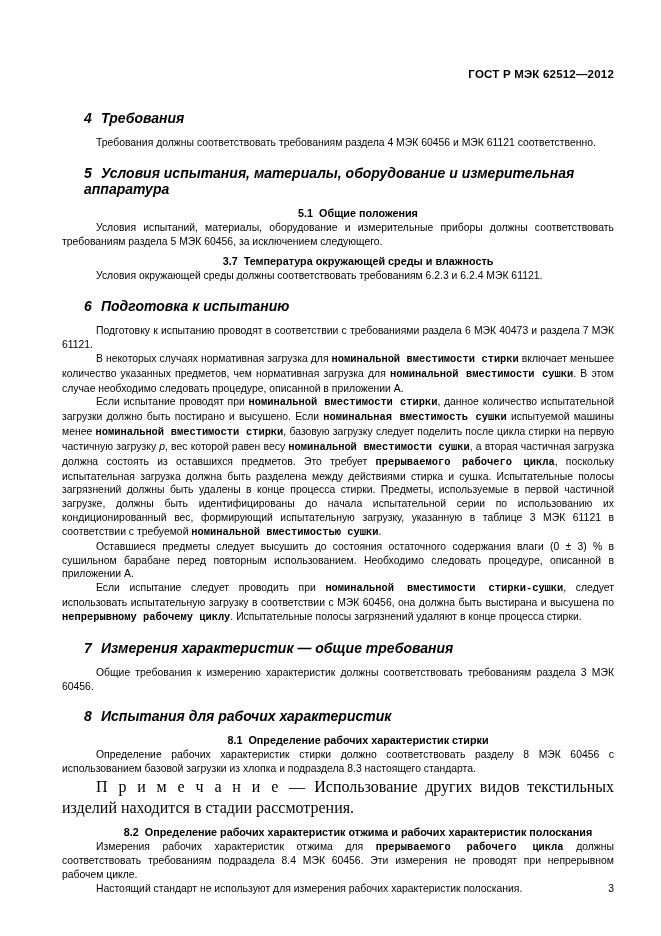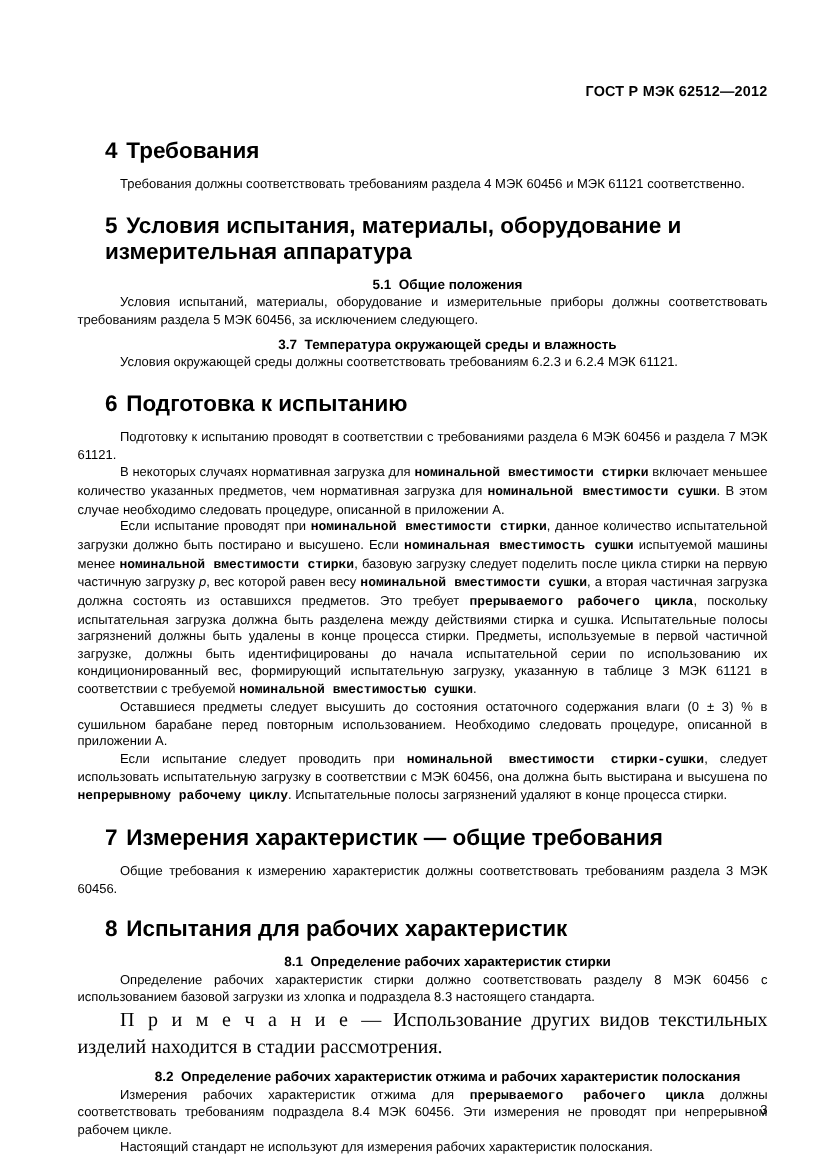--- a/index.html
+++ b/index.html
@@ -33,23 +33,24 @@
   }
   .content {
     position: absolute;
     top: 95px;
     left: 62px;
     width: 552px;
   }
   h2.clause {
     font-family: "Liberation Sans", sans-serif;
     font-weight: bold;
-    font-size: 18px;
+    font-size: 14px;
     margin: 0;
     padding: 0;
+    font-style: italic;
   }
   .clause-wrap {
     margin-top: 15px;
     margin-bottom: 10px;
     padding-left: 22px;
   }
   .clause-num {
     display: inline-block;
     min-width: 17px;
   }
@@ -132,21 +133,21 @@
     <p class="para">Условия испытаний, материалы, оборудование и измерительные приборы должны соответствовать требованиям раздела 5 МЭК 60456, за исключением следующего.</p>
 
     <div class="subclause-wrap">
       <h3 class="subclause"><span class="subclause-num">3.7</span><span>Температура окружающей среды и влажность</span></h3>
     </div>
     <p class="para">Условия окружающей среды должны соответствовать требованиям 6.2.3 и 6.2.4 МЭК 61121.</p>
 
     <div class="clause-wrap">
       <h2 class="clause"><span class="clause-num">6</span><span>Подготовка к испытанию</span></h2>
     </div>
-    <p class="para">Подготовку к испытанию проводят в соответствии с требованиями раздела 6 МЭК 60456 и раздела 7 МЭК 61121.</p>
+    <p class="para">Подготовку к испытанию проводят в соответствии с требованиями раздела 6 МЭК 40473 и раздела 7 МЭК 61121.</p>
     <p class="para">В некоторых случаях нормативная загрузка для <b class="inl">номинальной вместимости стирки</b> включает меньшее количество указанных предметов, чем нормативная загрузка для <b class="inl">номинальной вместимости сушки</b>. В этом случае необходимо следовать процедуре, описанной в приложении А.</p>
     <p class="para">Если испытание проводят при <b class="inl">номинальной вместимости стирки</b>, данное количество испытательной загрузки должно быть постирано и высушено. Если <b class="inl">номинальная вместимость сушки</b> испытуемой машины менее <b class="inl">номинальной вместимости стирки</b>, базовую загрузку следует поделить после цикла стирки на первую частичную загрузку <i class="inl">p</i>, вес которой равен весу <b class="inl">номинальной вместимости сушки</b>, а вторая частичная загрузка должна состоять из оставшихся предметов. Это требует <b class="inl">прерываемого рабочего цикла</b>, поскольку испытательная загрузка должна быть разделена между действиями стирка и сушка. Испытательные полосы загрязнений должны быть удалены в конце процесса стирки. Предметы, используемые в первой частичной загрузке, должны быть идентифицированы до начала испытательной серии по использованию их кондиционированный вес, формирующий испытательную загрузку, указанную в таблице 3 МЭК 61121 в соответствии с требуемой <b class="inl">номинальной вместимостью сушки</b>.</p>
     <p class="para">Оставшиеся предметы следует высушить до состояния остаточного содержания влаги (0 ± 3) % в сушильном барабане перед повторным использованием. Необходимо следовать процедуре, описанной в приложении А.</p>
     <p class="para">Если  испытание  следует  проводить  при  <b class="inl">номинальной  вместимости  стирки-сушки</b>,  следует использовать испытательную загрузку в соответствии с МЭК 60456, она должна быть выстирана и высушена по <b class="inl">непрерывному рабочему циклу</b>. Испытательные полосы загрязнений удаляют в конце процесса стирки.</p>
 
     <div class="clause-wrap">
       <h2 class="clause"><span class="clause-num">7</span><span>Измерения характеристик — общие требования</span></h2>
     </div>
     <p class="para">Общие требования к измерению характеристик должны соответствовать требованиям раздела 3 МЭК 60456.</p>
 

